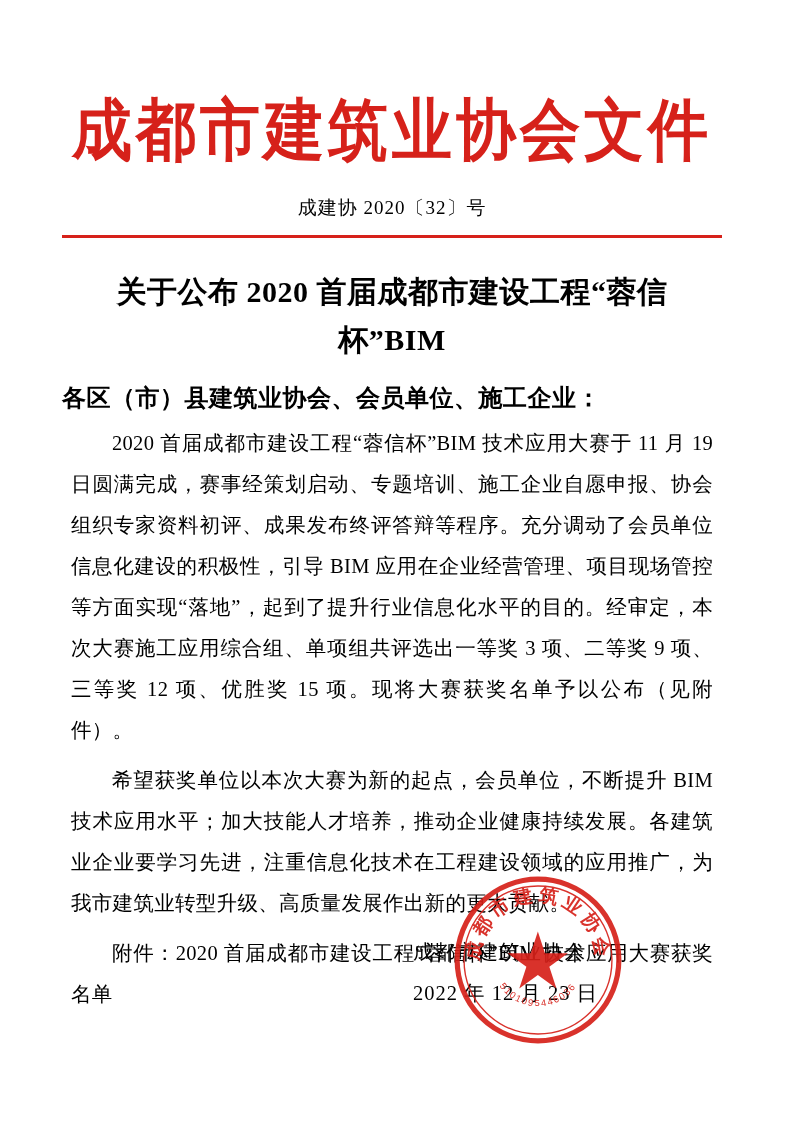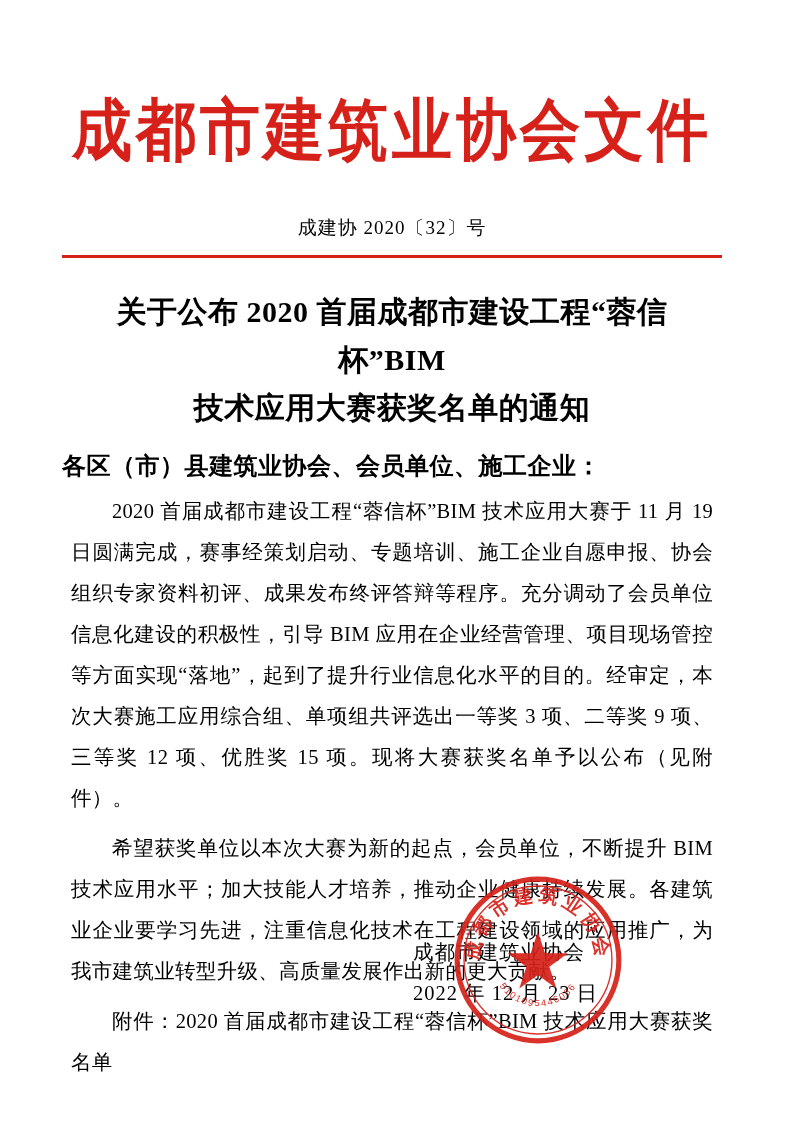--- a/index.html
+++ b/index.html
@@ -33,21 +33,21 @@
     font-weight: bold;
     font-size: 60px;
     letter-spacing: 4px;
     line-height: 1.05;
     white-space: nowrap;
     transform: scaleY(1.12);
     transform-origin: center top;
   }
   .doc-number {
     text-align: center;
-    margin-top: 56px;
+    margin-top: 36px;
     font-size: 19px;
     letter-spacing: 1px;
     font-family: "Liberation Serif", serif;
   }
   .red-rule {
     margin-top: 14px;
     height: 3px;
     background: #d6211a;
   }
   
@@ -115,21 +115,20 @@
   <div class="masthead">
     <div class="masthead-title">成都市建筑业协会文件</div>
   </div>
 
   <div class="doc-number">成建协 2020〔32〕号</div>
 
   <div class="red-rule"></div>
 
   <div class="doc-title">
     <span class="line">关于公布 2020 首届成都市建设工程“蓉信杯”BIM</span>
-    <span class="line">技术应用大赛获奖名单的通知</span>
   </div>
 
   <div class="salutation">各区（市）县建筑业协会、会员单位、施工企业：</div>
 
   <div class="body-text">
     <p>2020 首届成都市建设工程“蓉信杯”BIM 技术应用大赛于 11 月 19 日圆满完成，赛事经策划启动、专题培训、施工企业自愿申报、协会组织专家资料初评、成果发布终评答辩等程序。充分调动了会员单位信息化建设的积极性，引导 BIM 应用在企业经营管理、项目现场管控等方面实现“落地”，起到了提升行业信息化水平的目的。经审定，本次大赛施工应用综合组、单项组共评选出一等奖 3 项、二等奖 9 项、三等奖 12 项、优胜奖 15 项。现将大赛获奖名单予以公布（见附件）。</p>
     <p>希望获奖单位以本次大赛为新的起点，会员单位，不断提升 BIM 技术应用水平；加大技能人才培养，推动企业健康持续发展。各建筑业企业要学习先进，注重信息化技术在工程建设领域的应用推广，为我市建筑业转型升级、高质量发展作出新的更大贡献。</p>
     <p class="attachment">附件：2020 首届成都市建设工程“蓉信杯”BIM 技术应用大赛获奖名单</p>
   </div>
 

